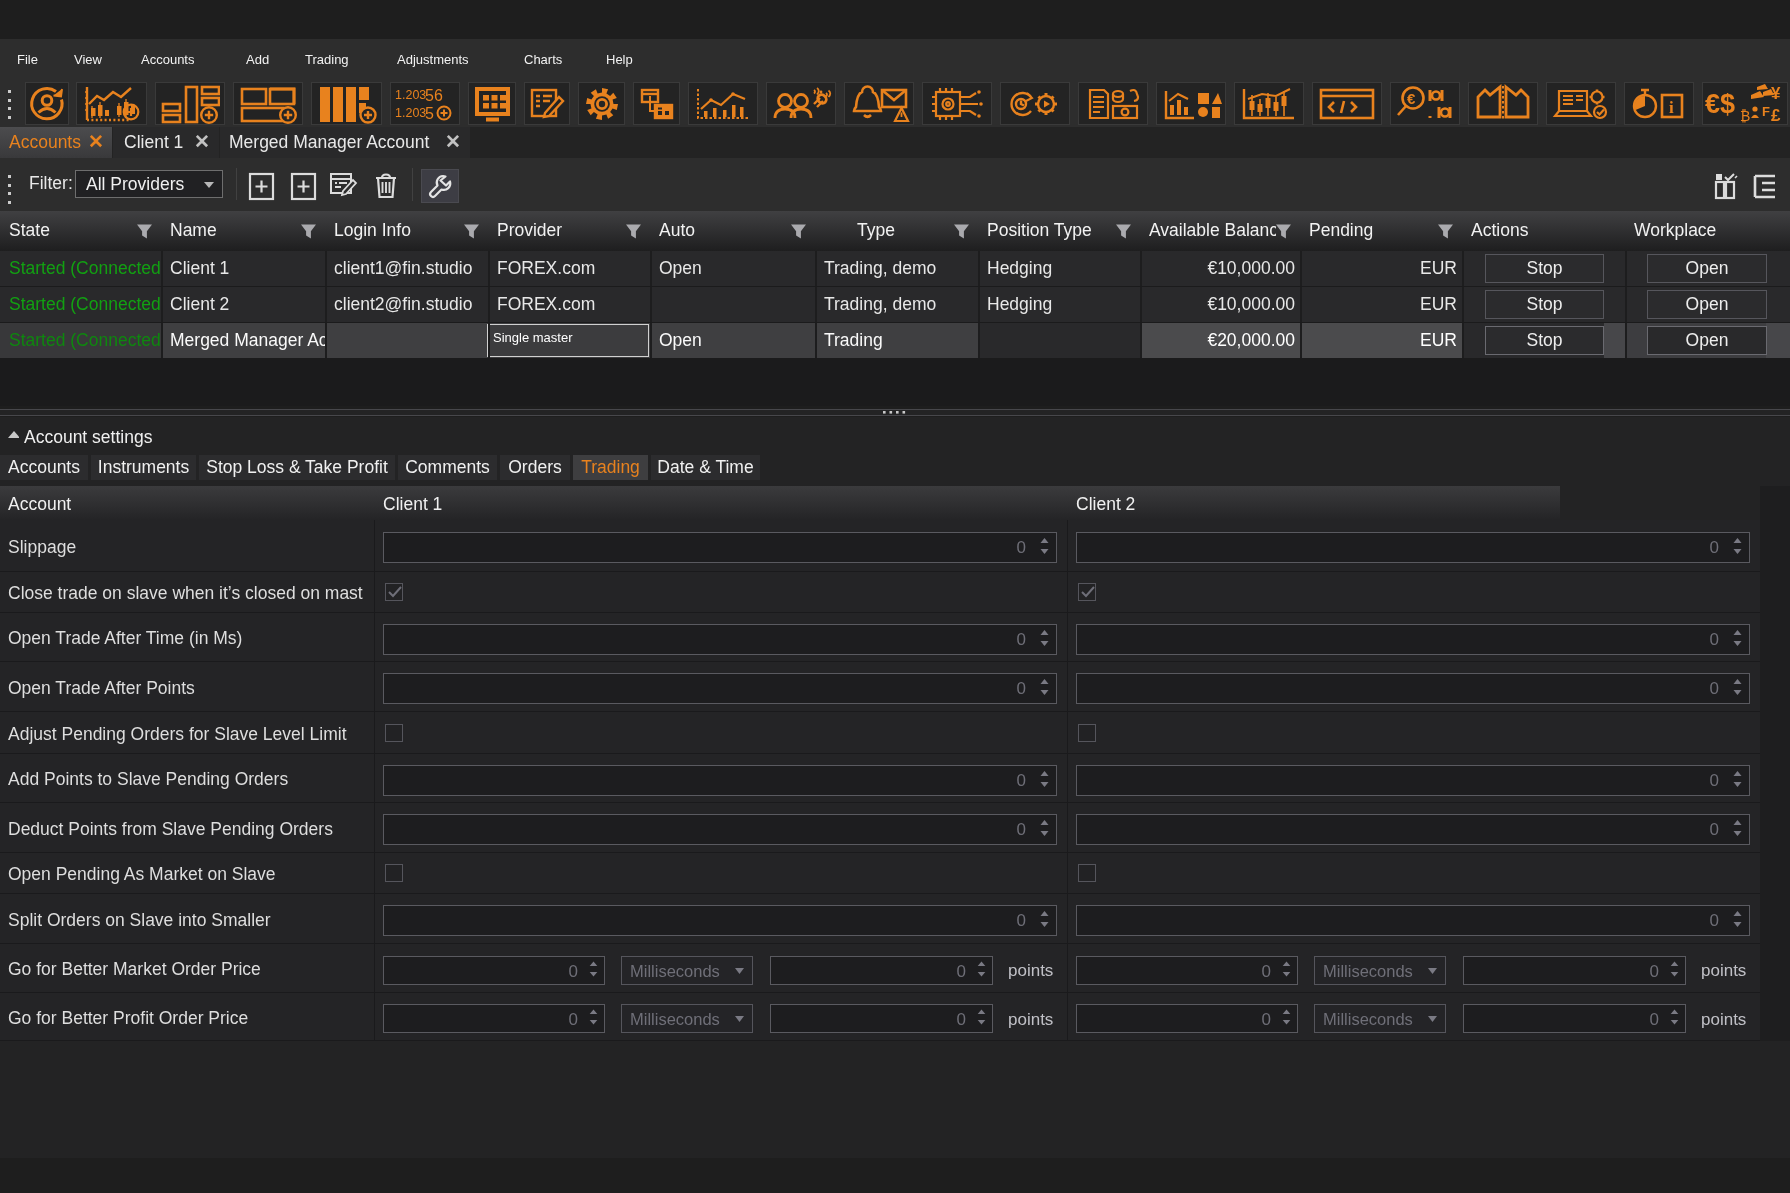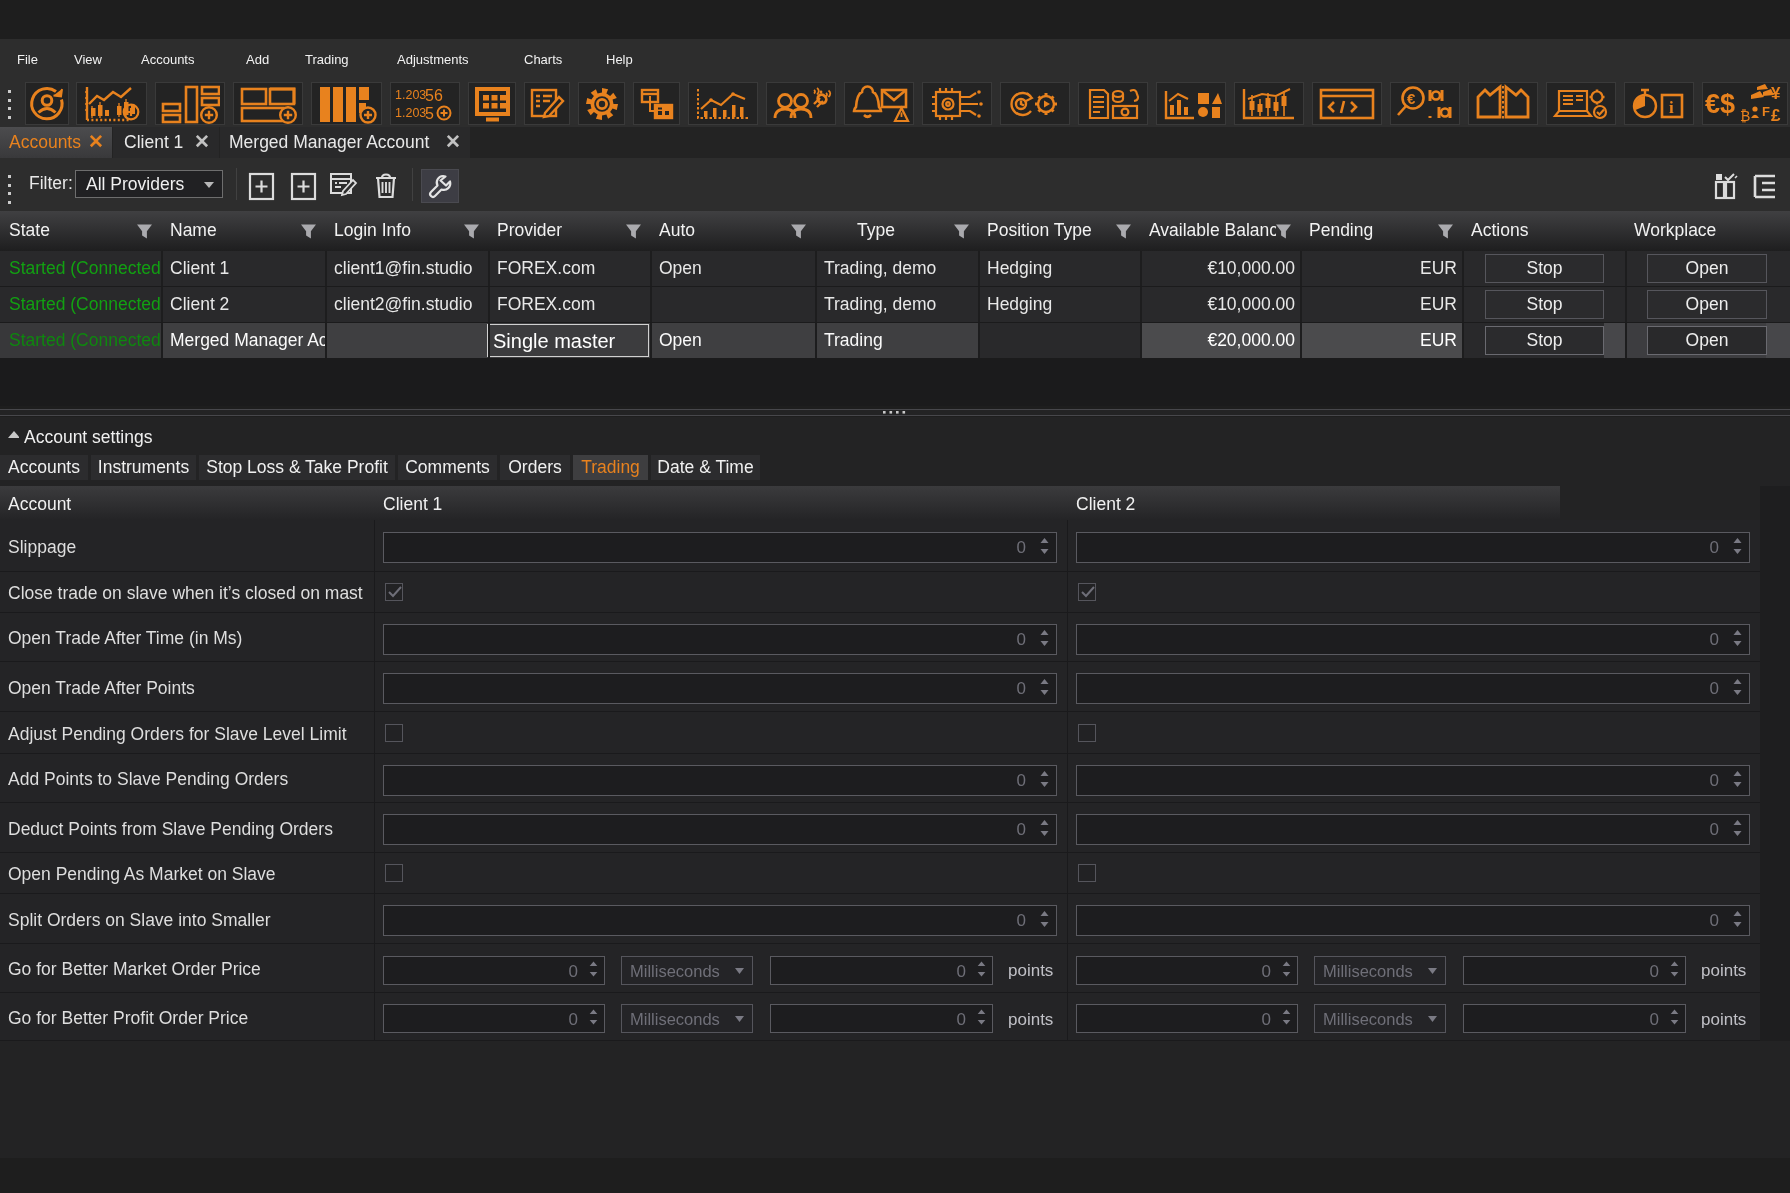--- a/index.html
+++ b/index.html
@@ -545,21 +545,21 @@
   <div class="gc " style="left:650px;width:165px;color:#fafafa">Open</div>
   <div class="gc " style="left:815px;width:163px;color:#fafafa">Trading</div>
   <div class="gc " style="left:978px;width:162px;background:#29292b"></div>
   <div class="gc " style="left:1140px;width:160px;background:#4b4b4d;color:#ffffff;text-align:right;padding-right:5px;padding-left:0">€20,000.00</div>
   <div class="gc " style="left:1300px;width:162px;background:#4b4b4d;color:#ffffff;text-align:right;padding-right:5px;padding-left:0">EUR</div>
   <div class="gc" style="left:1462px;width:142px;background:#29292b"></div>
   <div class="gc" style="left:1604px;width:21px;background:#47474a"></div>
   <div class="gc" style="left:1625px;width:141px;background:#3d3d40"></div>
   <div class="gc" style="left:1766px;width:24px;background:#47474a"></div>
   <div class="abs" style="left:487px;top:1px;width:162px;height:33px;border:1px solid #d0d0d0;background:#3c3c3e">
-          <span class="abs" style="left:5px;top:5px;font-size:20px;color:#fff">Single master</span>
+          <span class="abs" style="left:5px;top:5px;font-size:13px;color:#fff">Single master</span>
         </div>
   <div class="gbtn" style="left:1485px;top:3px;width:119px;height:29px;border-color:#6a6a70">Stop</div>
   <div class="gbtn" style="left:1647px;top:3px;width:120px;height:29px;border-color:#6a6a70;background:#29292b">Open</div>
   <div class="colsep" style="left:161px"></div>
   <div class="colsep" style="left:325px"></div>
   <div class="colsep" style="left:488px"></div>
   <div class="colsep" style="left:650px"></div>
   <div class="colsep" style="left:815px"></div>
   <div class="colsep" style="left:978px"></div>
   <div class="colsep" style="left:1140px"></div>

